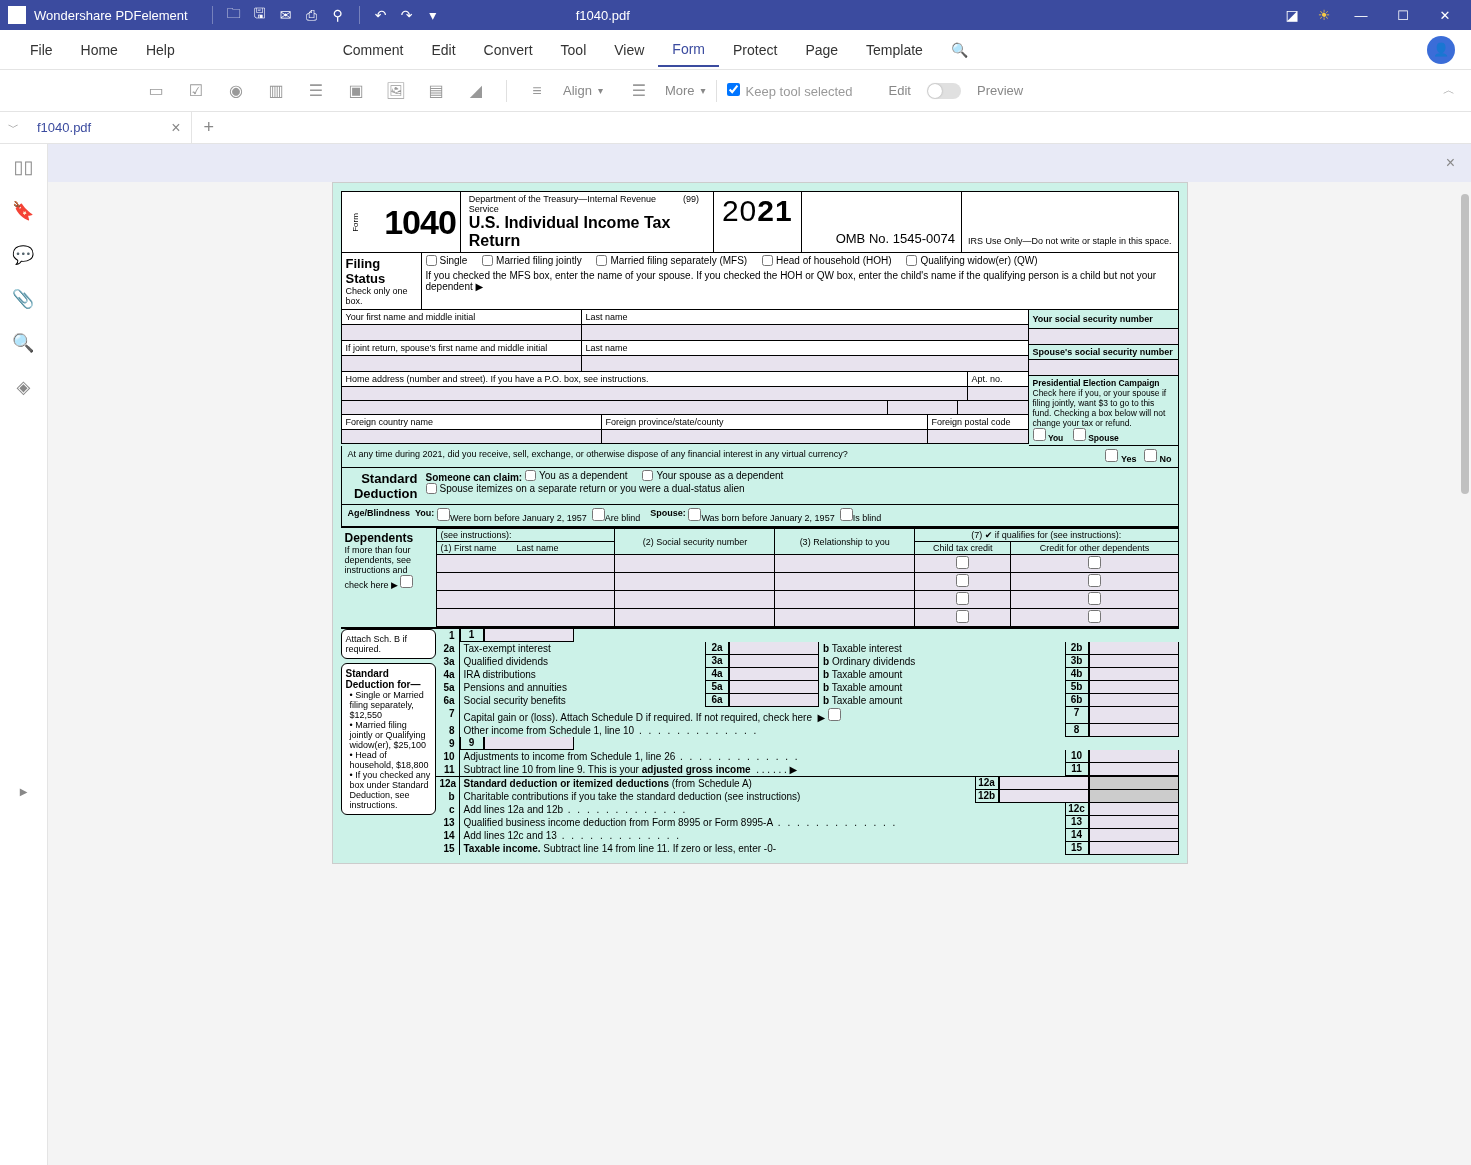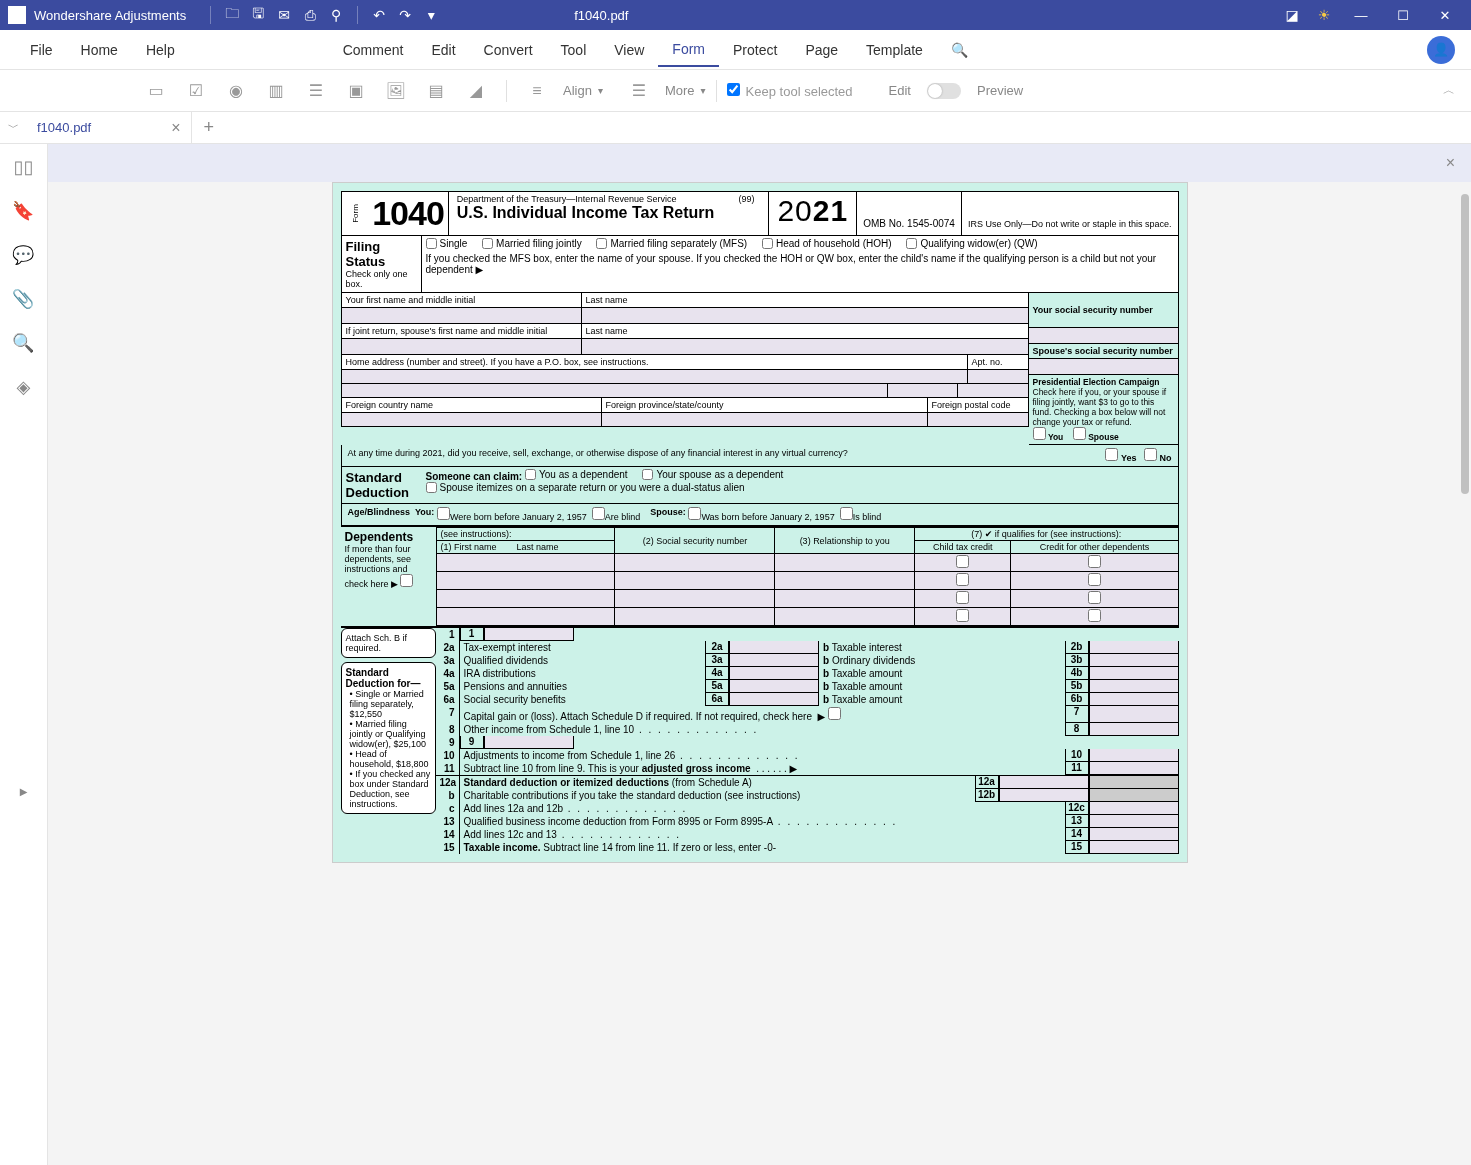--- a/index.html
+++ b/index.html
@@ -55,31 +55,31 @@
 .xfa-bar .msg { color:#4a5580; font-size:13px;}
 .xfa-bar .hl-btn { background:#3b4b9f; color:#fff; border:none; padding:7px 22px; border-radius:16px; font-weight:bold; font-size:13px;}
 .xfa-bar .close-x { position:absolute; right:16px; color:#888; font-size:16px;}
 
 
 .page { width: 856px; margin: 0 auto; background:#fff; border:1px solid #ccc; padding:8px;}
 .page.tax { font-family: "Helvetica Neue", Arial, sans-serif; font-size:10px; background:#ccf2e8;}
 
 
 .hdr { display:flex; border:1px solid #000; background:#fff;}
-.hdr .c1 { padding:2px 4px; border-right:1px solid #000; display:flex; align-items:center; gap:8px;}
+.hdr .c1 { padding:2px 4px; border-right:1px solid #000; display:flex; align-items:center; gap:20px;}
 .hdr .fnum { font-size:34px; font-weight:900; letter-spacing:-1px;}
 .hdr .frot { font-size:8px; transform:rotate(-90deg);}
 .hdr .c2 { padding:2px 8px; border-right:1px solid #000; flex:1;}
 .hdr .c2 .s { font-size:9px;}
 .hdr .c2 .t { font-size:16px; font-weight:900;}
 .hdr .c99 { font-size:9px; padding:0 6px;}
 .hdr .c3 { padding:2px 8px; border-right:1px solid #000;}
 .hdr .yr { font-size:30px; font-weight:300; letter-spacing:1px;}
 .hdr .yrb { font-weight:900;}
-.hdr .c4 { font-size:10px; padding:6px; border-right:1px solid #000; display:flex;align-items:flex-end;}
+.hdr .c4 { font-size:13px; padding:6px; border-right:1px solid #000; display:flex;align-items:flex-end;margin-left:28px;}
 .hdr .c5 { font-size:9px; padding:6px; display:flex;align-items:flex-end;}
 
 .sec { border:1px solid #000; border-top:none; background:#fff; display:flex;}
 .sec .lcol { width:80px; padding:3px 4px; border-right:1px solid #000; font-size:9px;}
 .sec .lcol .bold { font-weight:bold; font-size:13px;}
 .sec .rcol { flex:1; padding:2px 4px;}
 .sec .rcol label{ display:inline-flex; align-items:center; margin-right:12px; font-size:10px;}
 .sec .rcol input[type=checkbox]{ margin-right:3px; width:11px;height:11px;}
 
 .row { border:1px solid #000; border-top:none; background:#fff; display:flex; font-size:9px;}
@@ -103,21 +103,21 @@
 .sidebox li::before { content:"• ";}
 
 .grid2 { display:grid; grid-template-columns: 95px 1fr;}
 .deptable td { border:1px solid #000; font-size:9px; padding:1px 4px; text-align:center;}
 </style>
 </head>
 <body>
 
 <div class="titlebar">
   <div class="logo"></div>
-  <div class="appname">Wondershare Adjustments</div>
+  <div class="appname">Wondershare PDFelement</div>
   <div class="sep"></div>
   <div class="tb-icon">🗀</div>
   <div class="tb-icon">🖫</div>
   <div class="tb-icon">✉</div>
   <div class="tb-icon">⎙</div>
   <div class="tb-icon">⚲</div>
   <div class="sep"></div>
   <div class="tb-icon">↶</div>
   <div class="tb-icon">↷</div>
   <div class="tb-icon">▾</div>
@@ -288,21 +288,21 @@
               <div class="cell" style="flex:1">Foreign province/state/county</div>
               <div class="cell" style="width:100px">Foreign postal code</div>
             </div>
           <div class="row lil" style="height:14px">
               <div class="cell" style="width:260px"></div>
               <div class="cell" style="flex:1"></div>
               <div class="cell" style="width:100px"></div>
             </div>
         </div>
         <div style="width:150px;border:1px solid #000;border-top:none;border-left:none;">
-          <div style="border-bottom:1px solid #000;padding:12px 4px;font-weight:bold;font-size:9px;">Your social security number</div>
+          <div style="border-bottom:1px solid #000;padding:4px 4px;font-weight:bold;font-size:9px;">Your social security number</div>
           <div class="lil" style="height:16px;border-bottom:1px solid #000"></div>
           <div style="border-bottom:1px solid #000;padding:2px 4px;font-weight:bold;font-size:9px;">Spouse's social security number</div>
           <div class="lil" style="height:16px;border-bottom:1px solid #000"></div>
           <div style="padding:2px 4px;font-size:8.5px;">
             <b>Presidential Election Campaign</b><br>
             <span>Check here if you, or your spouse if filing jointly, want $3 to go to this fund. Checking a box below will not change your tax or refund.</span><br>
             <label><input type="checkbox" style=""> <b>You</b></label>
             &nbsp;&nbsp;
             <label><input type="checkbox" style=""> <b>Spouse</b></label>
           </div>
@@ -311,21 +311,21 @@
 
       <div class="row cyn" style="padding:3px 6px;justify-content:space-between;">
         <span>At any time during 2021, did you receive, sell, exchange, or otherwise dispose of any financial interest in any virtual currency?</span>
         <span>
           <label><input type="checkbox" style=""> <b>Yes</b></label>&nbsp;&nbsp;
           <label><input type="checkbox" style=""> <b>No</b></label>
         </span>
       </div>
 
       <div class="sec cyn">
-        <div class="lcol" style="border-right:none;">
+        <div class="lcol" style="border-right:none;text-align:right;">
             <div class="bold">Standard Deduction</div>
           </div>
         <div class="rcol">
           <b>Someone can claim:</b>
           <label>
               <input type="checkbox" style="">
               <span>You as a dependent</span>
             </label>
           <label>
               <input type="checkbox" style="">

